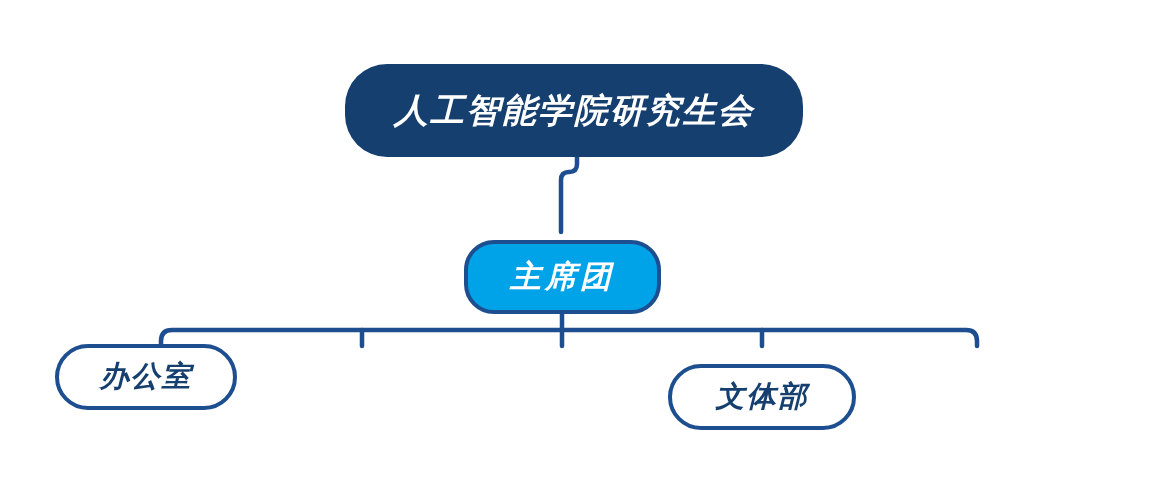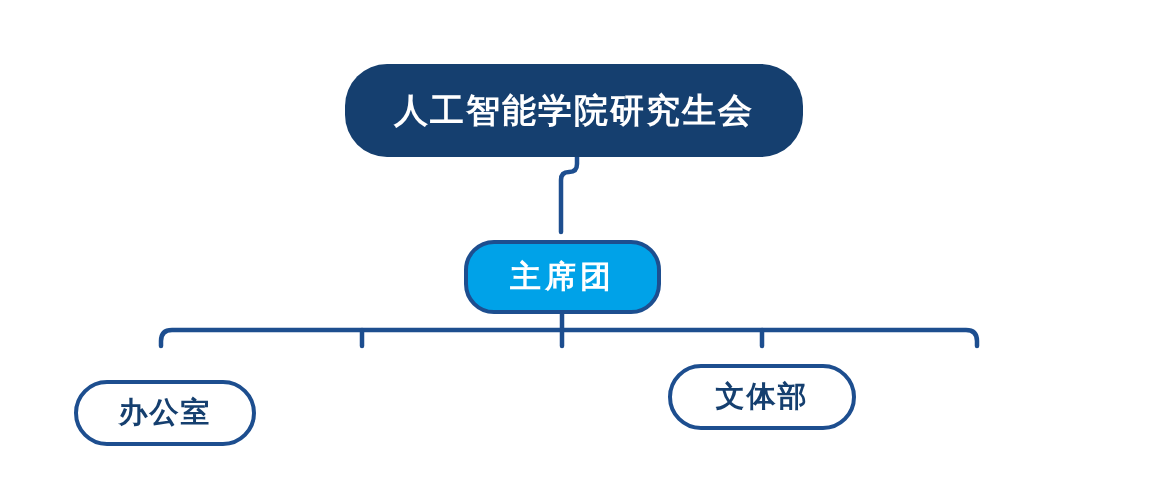--- a/index.html
+++ b/index.html
@@ -30,20 +30,21 @@
   }
   .node {
     position: absolute;
     display: flex;
     align-items: center;
     justify-content: center;
     box-sizing: border-box;
     font-weight: bold;
     white-space: nowrap;
     text-align: left;
+    font-style: italic;
   }
   .node-root {
     left: 345px;
     top: 64px;
     width: 458px;
     height: 93px;
     background: var(--navy, #153f6f);
     color: var(--node-text-light, #ffffff);
     border-radius: 42px;
     font-size: 34px;
@@ -65,21 +66,21 @@
   .node-dept {
     top: 344px;
     height: 66px;
     background: #ffffff;
     border: 4.5px solid var(--line-navy, #1d4e8f);
     border-radius: 33px;
     color: var(--navy, #153f6f);
     font-size: 29px;
     letter-spacing: 2px;
   }
-  .dept-1 { left: 74px;  width: 182px; margin-top: 36px; }
+  .dept-1 { left: 55px;  width: 182px; }
   .dept-2 { left: 268px; width: 188px; }
   .dept-3 { left: 468px; width: 188px; }
   .dept-4 { left: 668px; width: 188px; margin-top: 20px; }
   .dept-5 { left: 868px; width: 218px; }
 </style>
 </head>
 <body>
 
 <div class="canvas">
 

